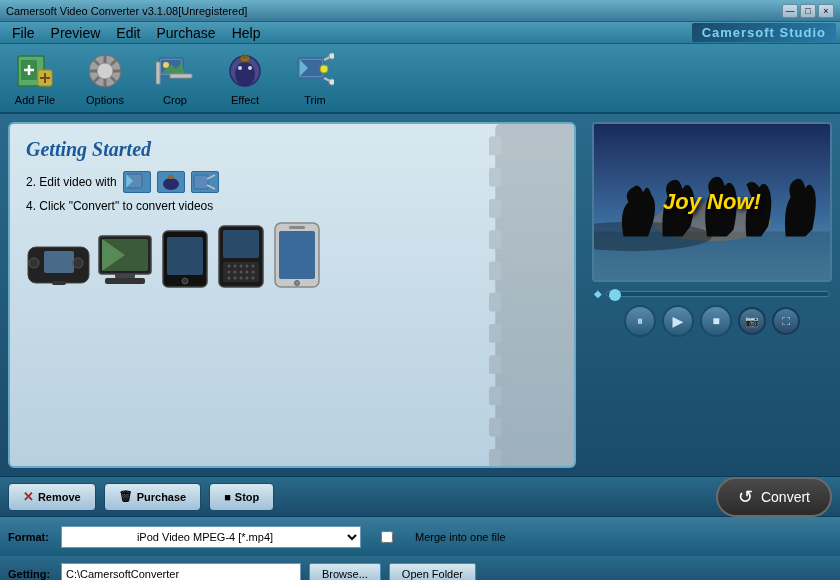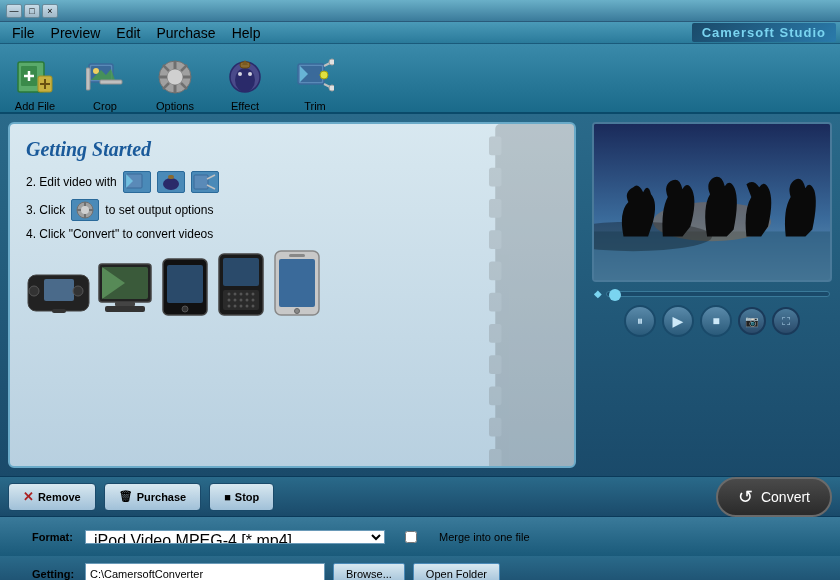--- a/index.html
+++ b/index.html
@@ -41,21 +41,21 @@
       color: #7ad4f0; font-size: 13px; font-weight: bold;
       padding: 2px 10px; border-radius: 2px;
       letter-spacing: 1px;
     }
 
     
     .toolbar {
       background: linear-gradient(to bottom, #3a8aaa, #1a6a8a);
       height: 70px;
       display: flex;
-      align-items: flex-end;
+      align-items: center;
       padding: 0 10px;
       gap: 20px;
       border-bottom: 2px solid #0a4a6a;
     }
     .toolbar-btn {
       display: flex; flex-direction: column; align-items: center;
       cursor: pointer; color: #000; font-size: 11px; gap: 2px;
       min-width: 50px;
     }
     .toolbar-icon {
@@ -172,24 +172,24 @@
     .convert-icon { font-size: 18px; }
 
     
     .format-row {
       background: linear-gradient(to bottom, #3a7a9a, #1a5a7a);
       height: 40px;
       display: flex; align-items: center;
       padding: 0 8px; gap: 8px;
       border-top: 1px solid #0a3a5a;
     }
-    .format-label { color: #000; font-size: 11px; font-weight: bold; min-width: 45px; margin-left: 24px; }
+    .format-label { color: #000; font-size: 11px; font-weight: bold; min-width: 45px; }
     .format-select {
-      flex: 1; height: 14px; background: #fff; border: 1px solid #6a9ab8;
-      font-size: 16px; padding: 0 4px; max-width: 300px;
+      flex: 1; height: 22px; background: #fff; border: 1px solid #6a9ab8;
+      font-size: 11px; padding: 0 4px; max-width: 300px; text-align: center;
     }
     .merge-check { display: flex; align-items: flex-end; gap: 22px; color: #000; font-size: 11px; margin-left: 12px; }
 
     .output-row {
       background: linear-gradient(to bottom, #2a6a8a, #1a4a6a);
       height: 36px;
       display: flex; align-items: center;
       padding: 0 8px; gap: 8px;
     }
     .output-input {
@@ -208,20 +208,21 @@
     
     .film-strip {
       position: absolute; right: -15px; top: 0; bottom: 0; width: 100px;
       opacity: 0.2;
     }
   </style>
 </head>
 <body>
 
 <div class="title-bar">
+  <span class="title-bar-text">Camersoft Video Converter v3.1.08[Unregistered]</span>
   <div class="title-controls">
     <div class="title-btn">—</div>
     <div class="title-btn">□</div>
     <div class="title-btn">×</div>
   </div>
 </div>
 
 <div class="menu-bar">
   <span class="menu-item">File</span>
   <span class="menu-item">Preview</span>
@@ -239,52 +240,52 @@
         <rect x="2" y="4" width="26" height="30" rx="2" fill="#5aaa6a" stroke="#2a7a3a" stroke-width="1.5"></rect>
         <rect x="5" y="8" width="16" height="20" rx="1" fill="#3a8a4a"></rect>
         <line x1="13" y1="13" x2="13" y2="23" stroke="#fff" stroke-width="2.5"></line>
         <line x1="8" y1="18" x2="18" y2="18" stroke="#fff" stroke-width="2.5"></line>
         <rect x="22" y="18" width="14" height="16" rx="2" fill="#c8b040" stroke="#a09020" stroke-width="1"></rect>
         <line x1="29" y1="21" x2="29" y2="31" stroke="#6a5010" stroke-width="2"></line>
         <line x1="24" y1="26" x2="34" y2="26" stroke="#6a5010" stroke-width="2"></line>
       </svg>
     </div>
     <span>Add File</span>
-  </div>
-
-  <div class="toolbar-btn">
-    <div class="toolbar-icon">
-      <svg viewBox="0 0 38 38" xmlns="http://www.w3.org/2000/svg">
-        <rect x="3" y="6" width="24" height="18" rx="2" fill="#5a8ab8" stroke="#3a6a9a" stroke-width="1.5"></rect>
-        <rect x="5" y="8" width="20" height="14" rx="1" fill="#3a6a9a"></rect>
-        <ellipse cx="10" cy="13" rx="3" ry="3" fill="#f0d060"></ellipse>
-        <polygon points="5,22 15,12 20,17 25,11 29,22" fill="#4a9a4a" opacity="0.8"></polygon>
-        <rect x="14" y="22" width="22" height="4" rx="1" fill="#c0c0c0" stroke="#909090" stroke-width="1"></rect>
-        <rect x="0" y="10" width="4" height="22" rx="1" fill="#c0c0c0" stroke="#909090" stroke-width="1"></rect>
-      </svg>
-    </div>
-    <span>Crop</span>
   </div>
 
   <div class="toolbar-btn">
     <div class="toolbar-icon">
       <svg viewBox="0 0 38 38" xmlns="http://www.w3.org/2000/svg">
         <circle cx="19" cy="19" r="16" fill="#a0a0a0" stroke="#707070" stroke-width="1"></circle>
         <circle cx="19" cy="19" r="8" fill="#d0d0d0" stroke="#909090" stroke-width="1"></circle>
         <line x1="19" y1="3" x2="19" y2="11" stroke="#707070" stroke-width="3"></line>
         <line x1="19" y1="27" x2="19" y2="35" stroke="#707070" stroke-width="3"></line>
         <line x1="3" y1="19" x2="11" y2="19" stroke="#707070" stroke-width="3"></line>
         <line x1="27" y1="19" x2="35" y2="19" stroke="#707070" stroke-width="3"></line>
         <line x1="7" y1="7" x2="13" y2="13" stroke="#707070" stroke-width="2.5"></line>
         <line x1="25" y1="25" x2="31" y2="31" stroke="#707070" stroke-width="2.5"></line>
         <line x1="31" y1="7" x2="25" y2="13" stroke="#707070" stroke-width="2.5"></line>
         <line x1="13" y1="25" x2="7" y2="31" stroke="#707070" stroke-width="2.5"></line>
       </svg>
     </div>
     <span>Options</span>
+  </div>
+
+  <div class="toolbar-btn">
+    <div class="toolbar-icon">
+      <svg viewBox="0 0 38 38" xmlns="http://www.w3.org/2000/svg">
+        <rect x="3" y="6" width="24" height="18" rx="2" fill="#5a8ab8" stroke="#3a6a9a" stroke-width="1.5"></rect>
+        <rect x="5" y="8" width="20" height="14" rx="1" fill="#3a6a9a"></rect>
+        <ellipse cx="10" cy="13" rx="3" ry="3" fill="#f0d060"></ellipse>
+        <polygon points="5,22 15,12 20,17 25,11 29,22" fill="#4a9a4a" opacity="0.8"></polygon>
+        <rect x="14" y="22" width="22" height="4" rx="1" fill="#c0c0c0" stroke="#909090" stroke-width="1"></rect>
+        <rect x="0" y="10" width="4" height="22" rx="1" fill="#c0c0c0" stroke="#909090" stroke-width="1"></rect>
+      </svg>
+    </div>
+    <span>Crop</span>
   </div>
 
   <div class="toolbar-btn">
     <div class="toolbar-icon">
       <svg viewBox="0 0 38 38" xmlns="http://www.w3.org/2000/svg">
         <ellipse cx="19" cy="19" rx="15" ry="15" fill="#4a4a8a" stroke="#2a2a6a" stroke-width="1.5"></ellipse>
         <ellipse cx="19" cy="22" rx="10" ry="12" fill="#2a2a6a"></ellipse>
         <rect x="14" y="4" width="10" height="6" rx="3" fill="#8a6a30" stroke="#6a4a10" stroke-width="1"></rect>
         <polygon points="19,2 16,7 22,7" fill="#7a5a20"></polygon>
         <circle cx="14" cy="16" r="2" fill="#fff" opacity="0.8"></circle>
@@ -359,34 +360,20 @@
       </span>
       <span class="gs-icon">
         <svg width="24" height="18" viewBox="0 0 24 18">
             <rect x="1" y="2" width="14" height="14" rx="1" fill="#5a8ab8" stroke="#3a6a9a"></rect>
             <line x1="14" y1="6" x2="22" y2="2" stroke="#c0c0c0" stroke-width="1.5"></line>
             <line x1="14" y1="12" x2="22" y2="16" stroke="#c0c0c0" stroke-width="1.5"></line>
           </svg>
       </span>
     </div>
 
-    <div class="gs-step">
-      <span>3. Click</span>
-      <span class="gs-icon">
-        <svg width="24" height="18" viewBox="0 0 24 18">
-            <circle cx="12" cy="9" r="8" fill="#a0a0a0" stroke="#707070"></circle>
-            <circle cx="12" cy="9" r="4" fill="#d0d0d0"></circle>
-            <line x1="12" y1="1" x2="12" y2="5" stroke="#707070" stroke-width="2"></line>
-            <line x1="12" y1="13" x2="12" y2="17" stroke="#707070" stroke-width="2"></line>
-            <line x1="4" y1="9" x2="8" y2="9" stroke="#707070" stroke-width="2"></line>
-            <line x1="16" y1="9" x2="20" y2="9" stroke="#707070" stroke-width="2"></line>
-          </svg>
-      </span>
-      <span>to set output options</span>
-    </div>
 
     <div class="gs-step">
       <span>4. Click "Convert" to convert videos</span>
     </div>
 
     <div class="gs-devices">
 
       <svg width="65" height="50" viewBox="0 0 65 50">
         <rect x="2" y="8" width="61" height="36" rx="8" fill="#222" stroke="#444" stroke-width="1"></rect>
         <rect x="18" y="12" width="30" height="22" rx="2" fill="#4a6a8a"></rect>
@@ -458,20 +445,21 @@
 
         <ellipse cx="120" cy="100" rx="60" ry="20" fill="#c87020" opacity="0.3"></ellipse>
 
         <ellipse cx="40" cy="115" rx="80" ry="15" fill="#000" opacity="0.3"></ellipse>
         <path d="M 30 115 Q 25 90 35 80 Q 30 70 40 65 Q 45 60 50 70 Q 55 60 58 72 Q 65 80 60 100 L 55 115 Z" fill="#0a0a0a"></path>
         <path d="M 70 115 Q 68 88 75 75 Q 70 62 80 58 Q 87 55 90 67 Q 95 58 100 68 Q 105 80 98 105 L 90 115 Z" fill="#0a0a0a"></path>
         <path d="M 115 115 Q 110 85 118 72 Q 113 60 122 55 Q 130 52 133 64 Q 138 56 143 66 Q 148 78 142 108 L 135 115 Z" fill="#0a0a0a"></path>
         <path d="M 155 115 Q 152 88 160 75 L 155 62 Q 162 56 168 65 Q 173 57 178 67 Q 183 79 177 105 L 170 115 Z" fill="#0a0a0a"></path>
         <path d="M 195 115 Q 192 88 200 75 Q 196 62 205 57 Q 212 54 215 66 Q 219 58 224 68 Q 228 80 222 108 L 215 115 Z" fill="#0a0a0a"></path>
       </svg>
+      <span class="preview-joy-text">Joy Now!</span>
     </div>
 
     <div class="seek-bar-container">
       <span style="color:#7ad4f0;font-size:10px;">◆</span>
       <div class="seek-bar">
         <div class="seek-thumb"></div>
       </div>
     </div>
 
     <div class="playback-controls">

